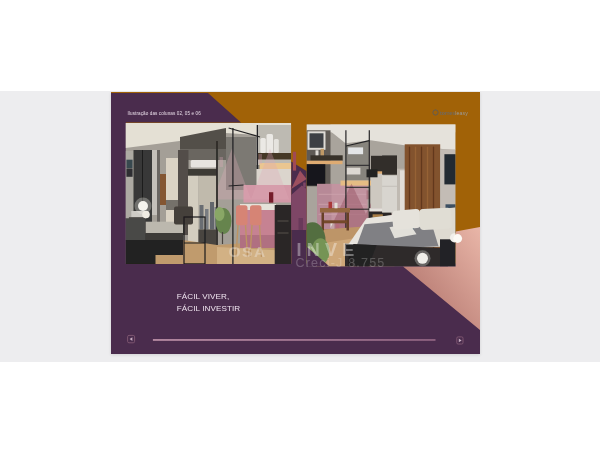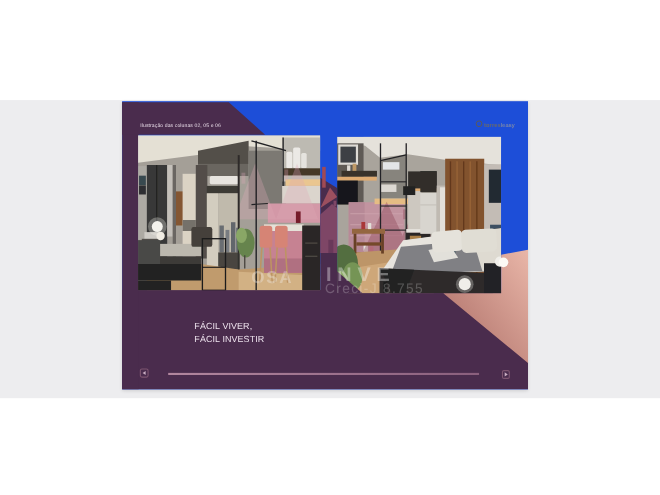--- a/index.html
+++ b/index.html
@@ -1,18 +1,18 @@
 <!DOCTYPE html>
 <html><head>
 <meta charset="utf-8">
 <style>
   html,body{margin:0;padding:0;width:600px;height:450px;background:#ffffff;overflow:hidden;
     font-family:"Liberation Sans", sans-serif;}
   #band{position:absolute;left:0;top:91px;width:600px;height:271px;background:#ededef;}
-  #slide{position:absolute;left:111px;top:92px;width:369px;height:262px;background:#1d4ed8;
+  #slide{position:absolute;left:111px;top:92px;width:369px;height:262px;background:#a16207;
     box-shadow:0 1px 3px rgba(0,0,0,0.12);}
 </style>
 </head>
 <body>
 
 <div id="band"></div>
 
 <div id="slide">
 <svg width="369" height="262" viewBox="0 0 369 262" xmlns="http://www.w3.org/2000/svg">
 <defs>

